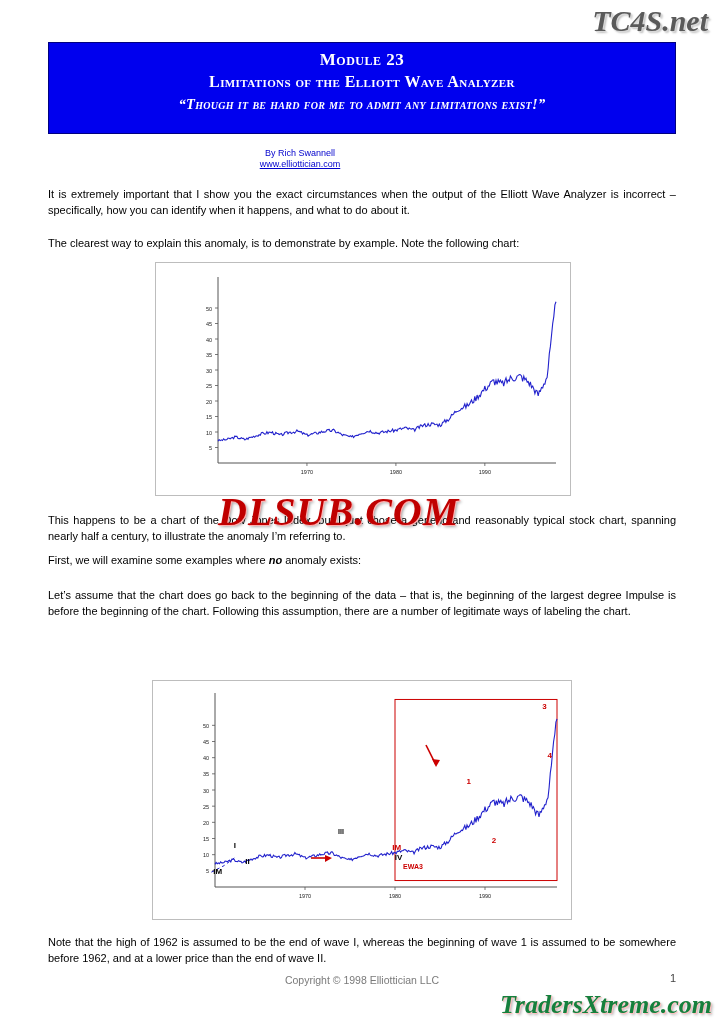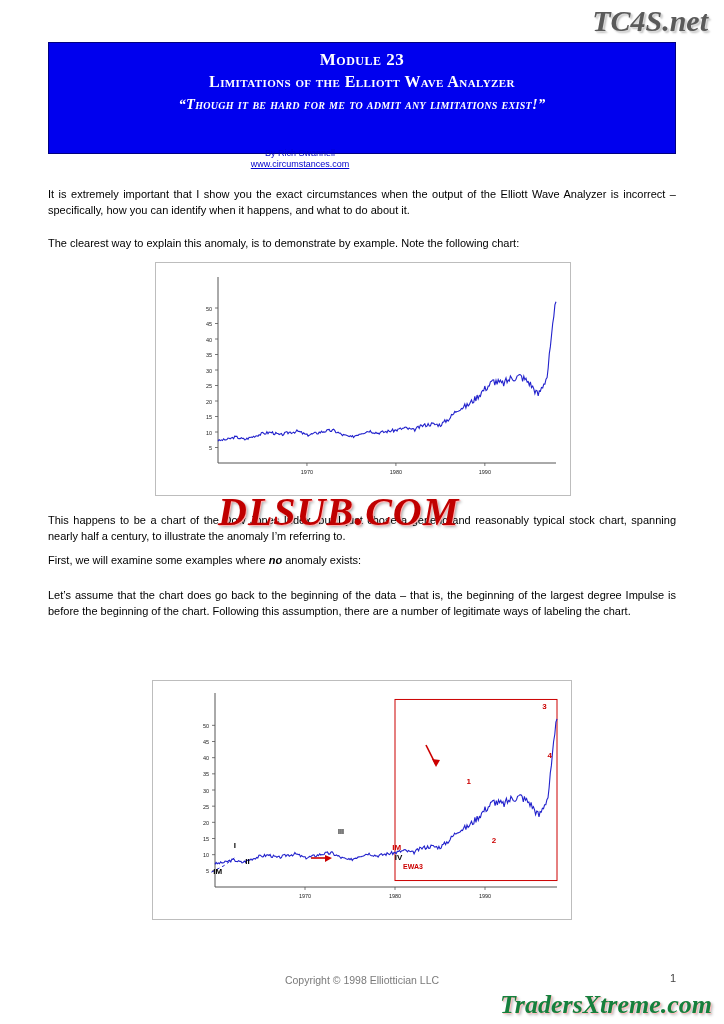--- a/index.html
+++ b/index.html
@@ -57,21 +57,21 @@
     color: #15803d;
     text-shadow: 1px 1px 0 #ffc0c0, 2px 2px 3px rgba(0,0,0,0.3);
   }
 
   
   .banner {
     position: absolute;
     left: 48px;
     top: 42px;
     width: 628px;
-    height: 112px;
+    height: 92px;
     background: #0000ee;
     border: 1px solid #000080;
     color: #ffffff;
     text-align: center;
     box-sizing: border-box;
     padding-top: 7px;
   }
   .banner .line1 {
     font-family: "Liberation Serif", serif;
     font-size: 17px;
@@ -169,21 +169,21 @@
   <div class="wm-top">TC4S.net</div>
 
   <div class="banner">
     <div class="line1 sc">Module 23</div>
     <div class="line2 sc">Limitations of the Elliott Wave Analyzer</div>
     <div class="line3 sc">“Though it be hard for me to admit any limitations exist!”</div>
   </div>
 
   <div class="byline">
     <span class="author">By Rich Swannell</span>
-    <span class="site">www.circumstances.com</span>
+    <span class="site">www.elliottician.com</span>
   </div>
 
   <div class="para p1">It is extremely important that I show you the exact circumstances when the output of the Elliott Wave Analyzer is incorrect – specifically, how you can identify when it happens, and what to do about it.</div>
   <div class="para p2">The clearest way to explain this anomaly, is to demonstrate by example. Note the following chart:</div>
 
   <div class="chart-box" id="chart1">
     <svg class="chart-svg" viewBox="0 0 414 232" preserveAspectRatio="none">
 
       <line x1="62" y1="14" x2="62" y2="200" stroke="#555" stroke-width="1"></line>
       <line x1="62" y1="200" x2="400" y2="200" stroke="#555" stroke-width="1"></line>
@@ -281,19 +281,20 @@
           <text x="245.60000000000085" y="178.51666666666665" text-anchor="middle" font-size="8" font-weight="bold" font-family="&quot;Liberation Sans&quot;, sans-serif" fill="#000000">IV</text>
           <text x="315.8000000000004" y="102.53333333333333" text-anchor="middle" font-size="8" font-weight="bold" font-family="&quot;Liberation Sans&quot;, sans-serif" fill="#cc0000">1</text>
           <text x="341" y="162.35" text-anchor="middle" font-size="8" font-weight="bold" font-family="&quot;Liberation Sans&quot;, sans-serif" fill="#cc0000">2</text>
           <text x="391.3999999999992" y="28.166666666666686" text-anchor="middle" font-size="8" font-weight="bold" font-family="&quot;Liberation Sans&quot;, sans-serif" fill="#cc0000">3</text>
           <text x="396.8000000000004" y="76.66666666666669" text-anchor="middle" font-size="8" font-weight="bold" font-family="&quot;Liberation Sans&quot;, sans-serif" fill="#cc0000">4</text>
           <text x="260" y="188.21666666666667" text-anchor="middle" font-size="7" font-weight="bold" font-family="&quot;Liberation Sans&quot;, sans-serif" fill="#cc0000">EWA3</text>
         </g>
     </svg>
   </div>
 
+  <div class="para p7">Note that the high of 1962 is assumed to be the end of wave I, whereas the beginning of wave 1 is assumed to be somewhere before 1962, and at a lower price than the end of wave II.</div>
 
   <div class="wm-mid">DLSUB.COM</div>
   <div class="copyright">Copyright © 1998 Elliottician LLC</div>
   <div class="pagenum">1</div>
   <div class="wm-bottom">TradersXtreme.com</div>
 
 </div>
 
 </body></html>

